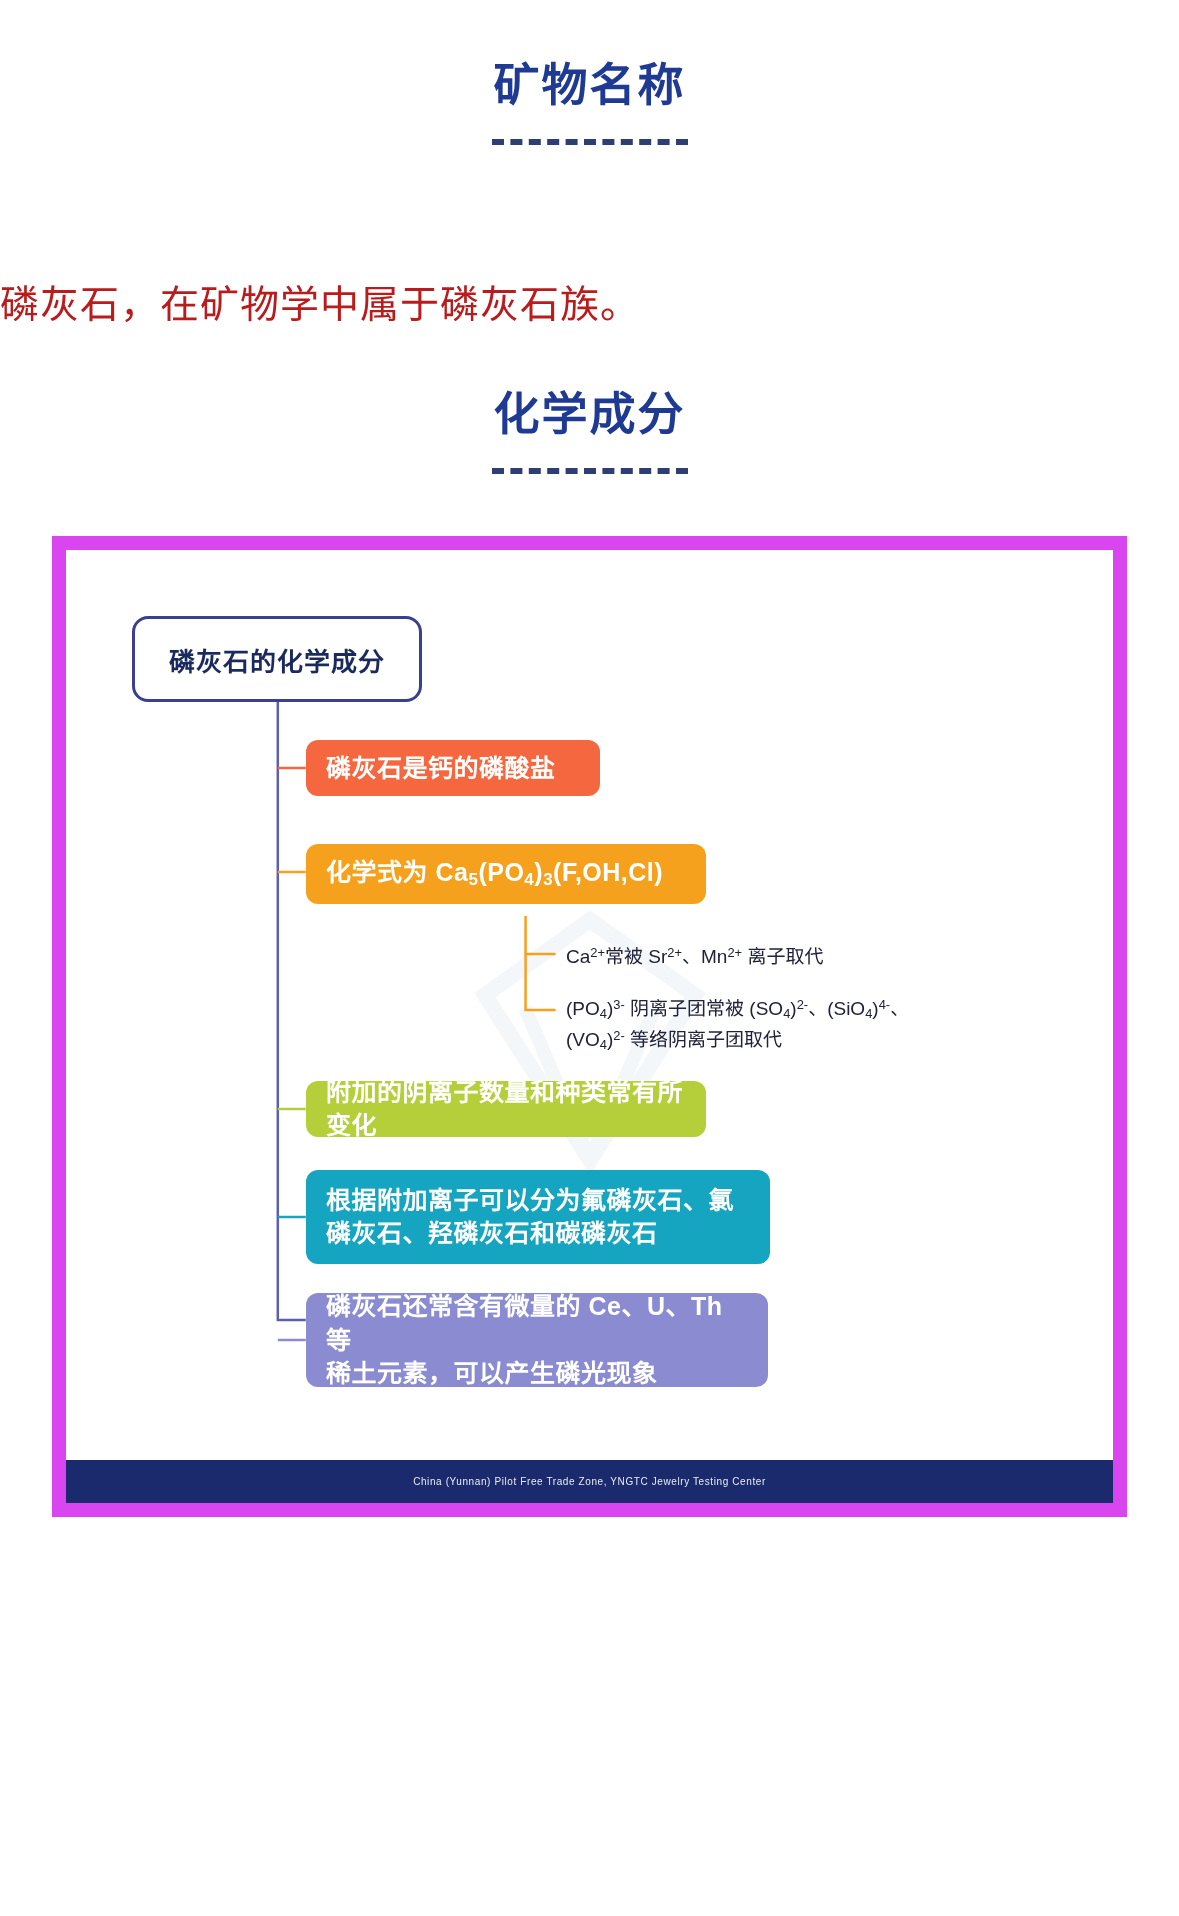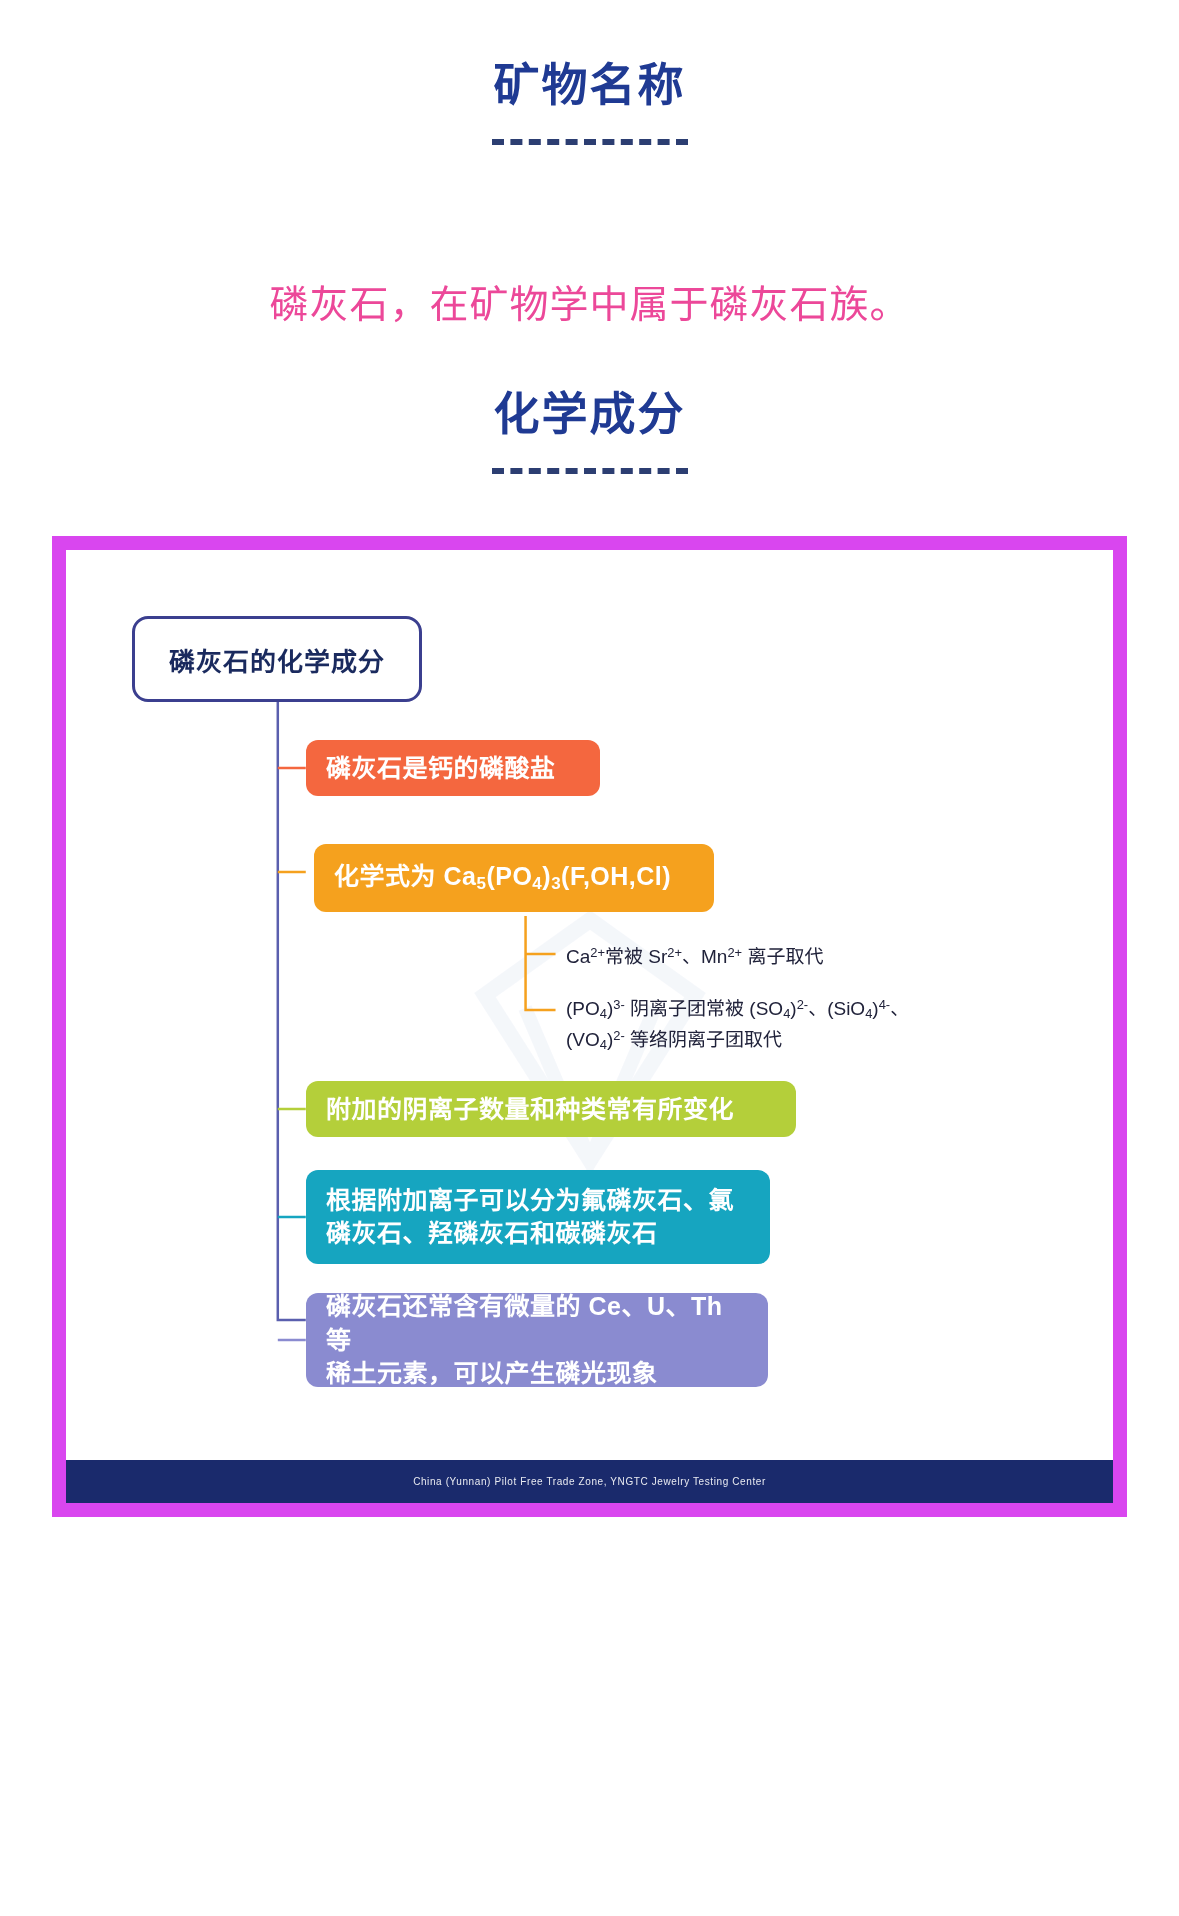--- a/index.html
+++ b/index.html
@@ -30,23 +30,23 @@
   .dashed-rule {
     width: 196px;
     height: 0;
     margin: 26px auto 0 auto;
     border-top: 6px dashed #2c3e72;
   }
 
   
   .intro {
     margin-top: 128px;
-    text-align: center;
+    text-align: left;
     font-size: 39px;
-    color: #ec4899;
+    color: #b91c1c;
     letter-spacing: 1px;
   }
 
   
   .panel-wrap {
     margin: 62px 52px 0 52px;
     background: #d946ef;
     padding: 14px;
     position: relative;
   }
@@ -170,33 +170,33 @@
 
         <path d="M212 790 L240 790" fill="none" stroke="#8a8bd0" stroke-width="2.5"></path>
       </svg>
 
       <div class="root-node">磷灰石的化学成分</div>
 
       <div class="node" style="left:240px; top:190px; width:294px; height:56px; background:#f4673f;">
         <span>磷灰石是钙的磷酸盐</span>
       </div>
 
-      <div class="node" style="left:248px; top:294px; width:400px; height:68px; background:#f5a11e;">
+      <div class="node" style="left:240px; top:294px; width:400px; height:60px; background:#f5a11e;">
         <span>化学式为 Ca<sub>5</sub>(PO<sub>4</sub>)<sub>3</sub>(F,OH,Cl)</span>
       </div>
 
       <div class="leaf-text" style="left:500px; top:392px; width:520px;">
         Ca<sup>2+</sup>常被 Sr<sup>2+</sup>、Mn<sup>2+</sup> 离子取代
       </div>
 
       <div class="leaf-text" style="left:500px; top:444px; width:540px;">
         (PO<sub>4</sub>)<sup>3-</sup> 阴离子团常被 (SO<sub>4</sub>)<sup>2-</sup>、(SiO<sub>4</sub>)<sup>4-</sup>、<br>(VO<sub>4</sub>)<sup>2-</sup> 等络阴离子团取代
       </div>
 
-      <div class="node" style="left:240px; top:531px; width:490px; height:56px; background:#b4cf3a;">
+      <div class="node" style="left:240px; top:531px; width:400px; height:56px; background:#b4cf3a;">
         <span>附加的阴离子数量和种类常有所变化</span>
       </div>
 
       <div class="node" style="left:240px; top:620px; width:464px; height:94px; background:#16a5c0;">
         <span>根据附加离子可以分为氟磷灰石、氯<br>磷灰石、羟磷灰石和碳磷灰石</span>
       </div>
 
       <div class="node" style="left:240px; top:743px; width:462px; height:94px; background:#8a8bd0;">
         <span>磷灰石还常含有微量的 Ce、U、Th 等<br>稀土元素，可以产生磷光现象</span>
       </div>

